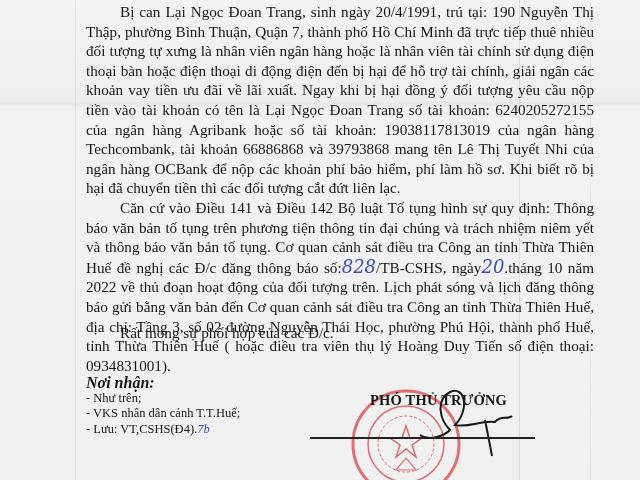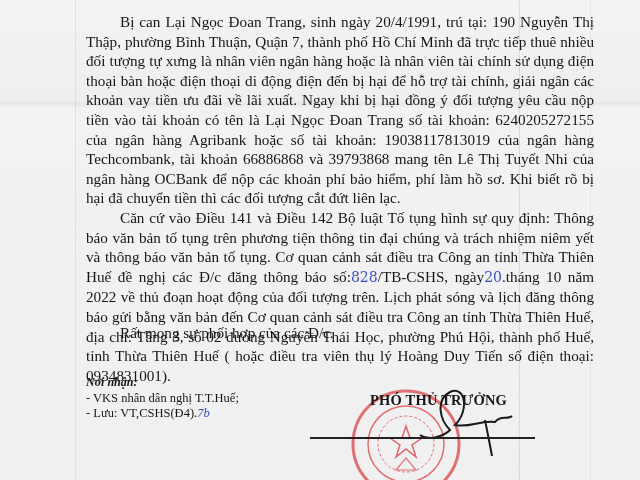--- a/index.html
+++ b/index.html
@@ -11,28 +11,28 @@
     }
     .page {
       position: absolute; left: 0; top: 0; width: 640px; height: 480px;
       background: linear-gradient(180deg, #f3f3f3 0%, #efefef 21%, #e6e6e6 21.6%, #f2f2f2 22.4%, #f0f0f0 100%);
     }
     .vline { position: absolute; top: 0; width: 1px; height: 480px; background: rgba(0,0,0,0.07); }
     .vline.l1 { left: 75px; }
     .vline.l2 { left: 519px; background: rgba(0,0,0,0.09); }
     .vline.l3 { left: 590px; background: rgba(0,0,0,0.05); }
     .body-text {
-      position: absolute; left: 86px; width: 508px; top: 12px;
+      position: absolute; left: 86px; width: 508px; top: 2px;
       font-size: 15.2px; line-height: 19.6px; text-align: justify;
     }
     .body-text p { margin: 0; text-indent: 34px; }
-    .hand { color: #3a4fb8; font-family: "DejaVu Serif", serif; font-size: 14px; }
+    .hand { color: #3a4fb8; font-style: italic; font-family: "DejaVu Serif", serif; font-size: 18px; }
     .closing { position: absolute; left: 120px; top: 324px; font-size: 15.2px; }
     .recipients { position: absolute; left: 86px; top: 375px; font-size: 12.5px; line-height: 15.5px; }
-    .recipients .heading { font-weight: bold; font-style: italic; font-size: 12px; }
+    .recipients .heading { font-weight: bold; font-style: italic; font-size: 16px; }
     .recipients .mark { color: #3a4fb8; font-style: italic; text-align: center; }
     .sig-title { position: absolute; left: 370px; top: 392px; font-weight: bold; font-size: 14.5px; letter-spacing: 0.2px; }
     .sig-name { position: absolute; left: 375px; top: 462px; font-weight: bold; font-size: 14.5px; }
     .stamp { position: absolute; left: 350px; top: 388px; width: 112px; height: 112px; }
     .signature { position: absolute; left: 400px; top: 380px; width: 130px; height: 80px; }
     .sig-line { position: absolute; left: 310px; top: 437px; width: 225px; height: 1.5px; background: #222; }
   </style>
 </head>
 <body>
 
@@ -43,21 +43,22 @@
 
   <div class="body-text">
     <p>Bị can Lại Ngọc Đoan Trang, sinh ngày 20/4/1991, trú tại: 190 Nguyễn Thị Thập, phường Bình Thuận, Quận 7, thành phố Hồ Chí Minh đã trực tiếp thuê nhiều đối tượng tự xưng là nhân viên ngân hàng hoặc là nhân viên tài chính sử dụng điện thoại bàn hoặc điện thoại di động điện đến bị hại để hỗ trợ tài chính, giải ngân các khoản vay tiền ưu đãi về lãi xuất. Ngay khi bị hại đồng ý đối tượng yêu cầu nộp tiền vào tài khoản có tên là Lại Ngọc Đoan Trang số tài khoản: 6240205272155 của ngân hàng Agribank hoặc số tài khoản: 19038117813019 của ngân hàng Techcombank, tài khoản 66886868 và 39793868 mang tên Lê Thị Tuyết Nhi của ngân hàng OCBank để nộp các khoản phí bảo hiểm, phí làm hồ sơ. Khi biết rõ bị hại đã chuyển tiền thì các đối tượng cắt đứt liên lạc.</p>
     <p><span>Căn cứ vào Điều 141 và Điều 142 Bộ luật Tố tụng hình sự quy định: Thông báo văn bản tố tụng trên phương tiện thông tin đại chúng và trách nhiệm niêm yết và thông báo văn bản tố tụng. Cơ quan cảnh sát điều tra Công an tỉnh Thừa Thiên Huế đề nghị các Đ/c đăng thông báo số:</span><span class="hand">828</span><span>/TB-CSHS, ngày</span><span class="hand">20</span><span>.tháng 10 năm 2022 về thủ đoạn hoạt động của đối tượng trên. Lịch phát sóng và lịch đăng thông báo gửi bằng văn bản đến Cơ quan cảnh sát điều tra Công an tỉnh Thừa Thiên Huế, địa chỉ: Tầng 3, số 02 đường Nguyễn Thái Học, phường Phú Hội, thành phố Huế, tỉnh Thừa Thiên Huế ( hoặc điều tra viên thụ lý Hoàng Duy Tiến số điện thoại: 0934831001).</span></p>
   </div>
 
   <div class="closing">Rất mong sự phối hợp của các Đ/c.</div>
 
   <div class="recipients">
     <div class="heading">Nơi nhận:</div>
-    <div>- VKS nhân dân nghị T.T.Huế;</div>
+    <div>- Như trên;</div>
+    <div>- VKS nhân dân cảnh T.T.Huế;</div>
     <div><span>- Lưu: VT,CSHS(Đ4).</span><span class="mark">7b</span></div>
   </div>
 
   <svg class="stamp" viewBox="0 0 112 112">
     <g fill="none" stroke="#d9444a" stroke-opacity="0.75">
       <circle cx="56" cy="56" r="53" stroke-width="3"></circle>
       <circle cx="56" cy="56" r="38" stroke-width="1.5"></circle>
       <circle cx="56" cy="56" r="28" stroke-width="1" stroke-dasharray="3 2"></circle>
     </g>
     <polygon points="56,38 60,50 72,50 62,57 66,69 56,61 46,69 50,57 40,50 52,50" fill="none" stroke="#d9444a" stroke-opacity="0.8" stroke-width="1.5"></polygon>

